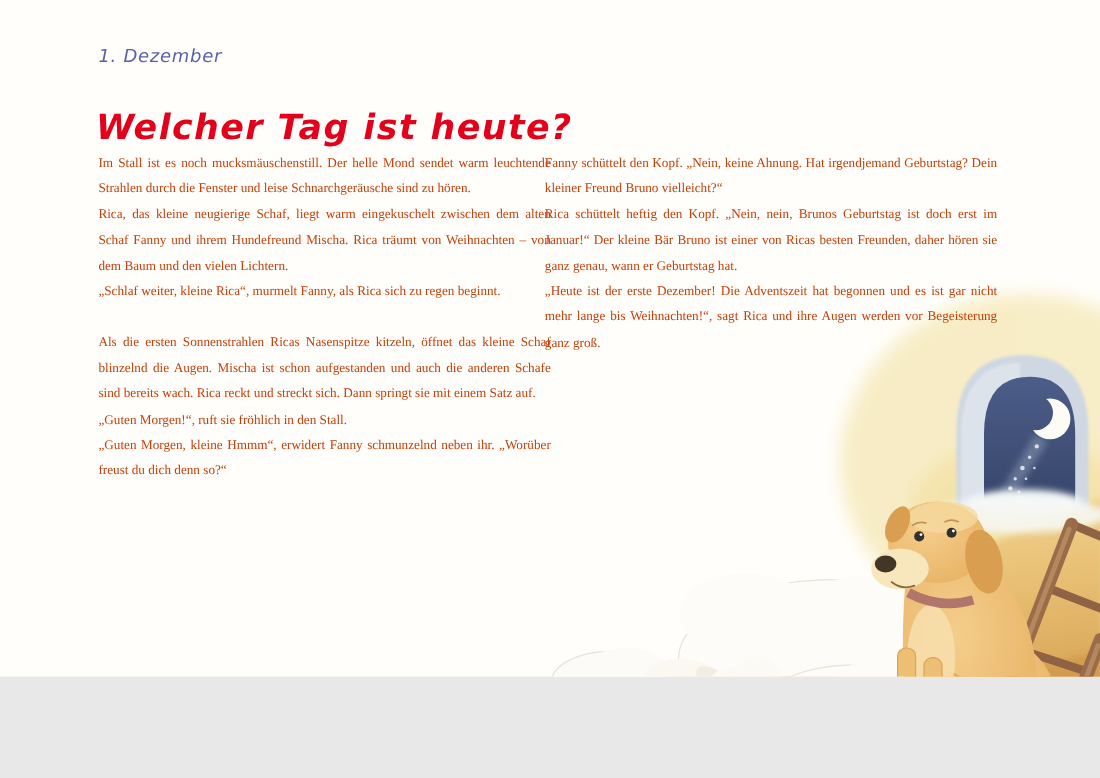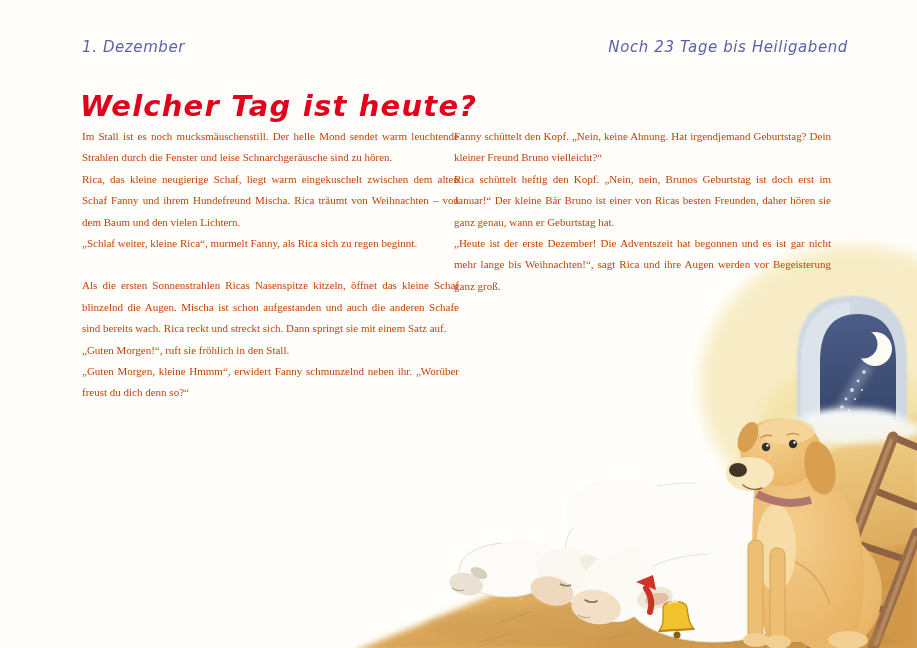--- a/index.html
+++ b/index.html
@@ -1,17 +1,17 @@
 <!DOCTYPE html>
 <html><head>
 <meta charset="utf-8">
 <style>
   html,body { margin:0; padding:0; background:#e8e8e8; }
   .page {
-    position:relative; width:917px; height:648px; margin:0 auto;
+    position:relative; width:917px; height:564px; margin:0 auto;
     background:#fffefb; overflow:hidden;
     font-family:"Liberation Serif", serif;
   }
   .running-head {
     position:absolute; top:38px; left:82px; width:766px;
     display:flex; justify-content:space-between; align-items:baseline;
     color:#5b61a9;
     font-family:cursive, "DejaVu Sans", sans-serif;
     font-style:italic; font-size:15px; letter-spacing:0.6px;
   }
@@ -34,21 +34,20 @@
     position:absolute; left:0; top:0; width:917px; height:648px; z-index:1;
   }
 </style>
 </head>
 <body>
 
 <div class="page">
 
   <div class="running-head">
     <span>1. Dezember</span>
-    <span>Noch 23 Tage bis Heiligabend</span>
   </div>
 
   <h1 class="chapter-title">Welcher Tag ist heute?</h1>
 
   <div class="col col-left">
     <p>Im Stall ist es noch mucksmäuschenstill. Der helle Mond sendet warm leuchtende Strahlen durch die Fenster und leise Schnarchgeräusche sind zu hören.</p>
     <p>Rica, das kleine neugierige Schaf, liegt warm eingekuschelt zwischen dem alten Schaf Fanny und ihrem Hundefreund Mischa. Rica träumt von Weihnachten – von dem Baum und den vielen Lichtern.</p>
     <p>„Schlaf weiter, kleine Rica“, murmelt Fanny, als Rica sich zu regen beginnt.</p>
     <p class="gap">Als die ersten Sonnenstrahlen Ricas Nasenspitze kitzeln, öffnet das kleine Schaf blinzelnd die Augen. Mischa ist schon aufgestanden und auch die anderen Schafe sind bereits wach. Rica reckt und streckt sich. Dann springt sie mit einem Satz auf.</p>
     <p>„Guten Morgen!“, ruft sie fröhlich in den Stall.</p>

